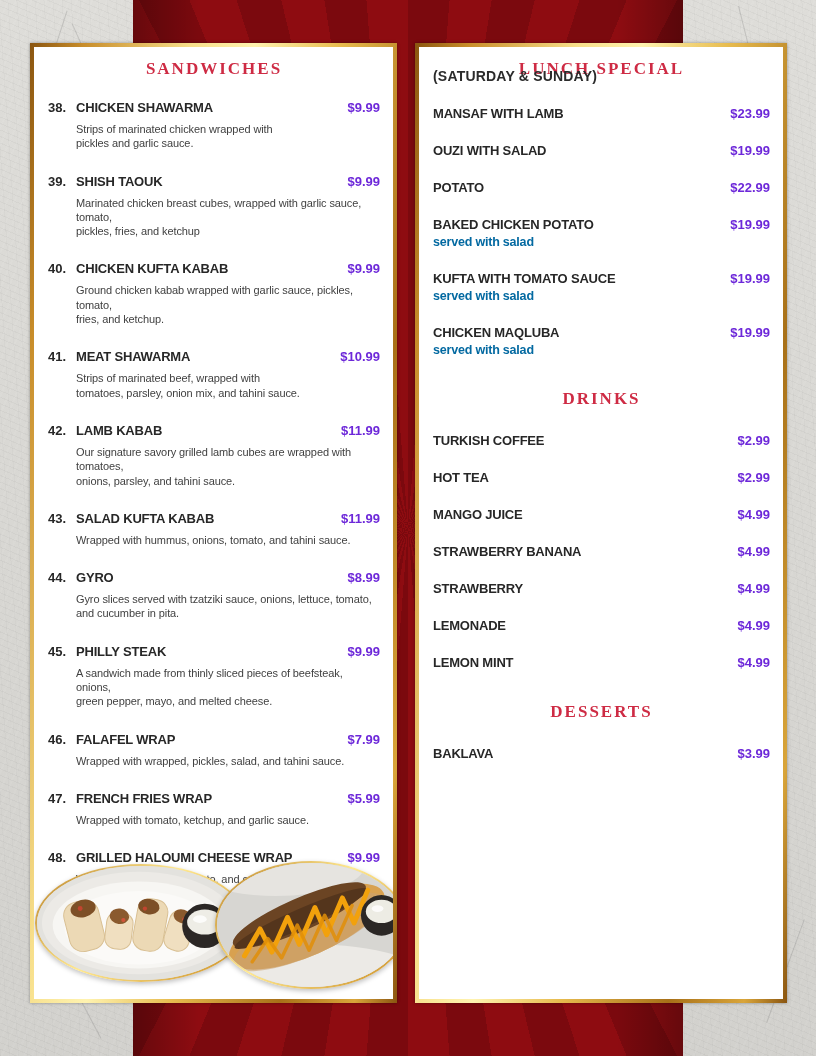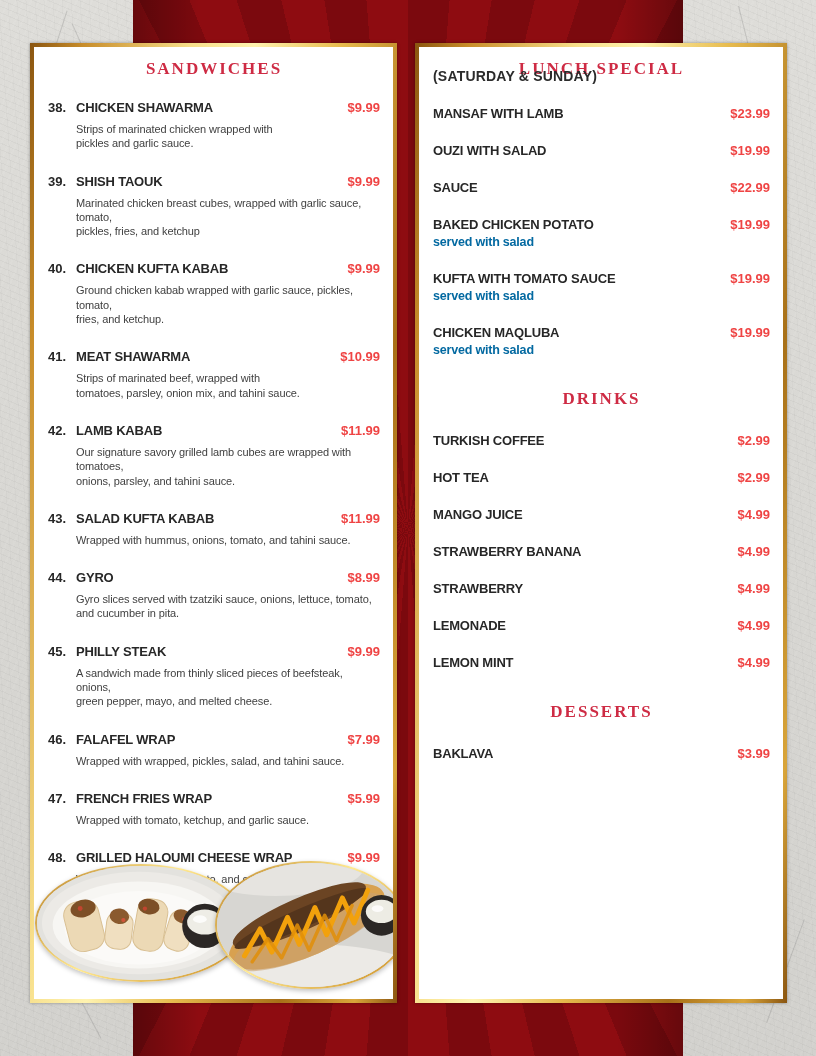--- a/index.html
+++ b/index.html
@@ -48,21 +48,21 @@
   .section-subtitle{
     font-weight:bold;font-size:14px;color:#2b2b2b;text-align:left;
     letter-spacing:.2px;margin:-17px 0 22px 0;
   }
 
   
   .item{margin-bottom:23px;}
   .item-head{display:flex;align-items:baseline;}
   .item-num{width:28px;flex:0 0 28px;font-weight:bold;font-size:13px;color:#272727;}
   .item-name{flex:1;font-weight:bold;font-size:13px;color:#272727;letter-spacing:-.2px;padding-right:6px;}
-  .item-price{font-weight:bold;font-size:13px;color:#ef4444;white-space:nowrap;}
+  .item-price{font-weight:bold;font-size:13px;color:#6d28d9;white-space:nowrap;}
   .item-desc{
     margin:7px 0 0 28px;font-size:11px;color:#414141;line-height:1.3;
     white-space:pre-line;letter-spacing:-.1px;
   }
 
   
   .rsection{margin:0;}
   .rsection + .rsection{margin-top:32px;}
   .rrow{margin-bottom:22px;}
   .rrow-head{display:flex;align-items:baseline;justify-content:space-between;}
@@ -289,21 +289,21 @@
   <div class="rrow">
     <div class="rrow-head">
       <span class="item-name">OUZI WITH SALAD</span>
       <span class="item-price">$19.99</span>
     </div>
 
   </div>
 
   <div class="rrow">
     <div class="rrow-head">
-      <span class="item-name">SAUCE</span>
+      <span class="item-name">POTATO</span>
       <span class="item-price">$22.99</span>
     </div>
 
   </div>
 
   <div class="rrow">
     <div class="rrow-head">
       <span class="item-name">BAKED CHICKEN POTATO</span>
       <span class="item-price">$19.99</span>
     </div>

